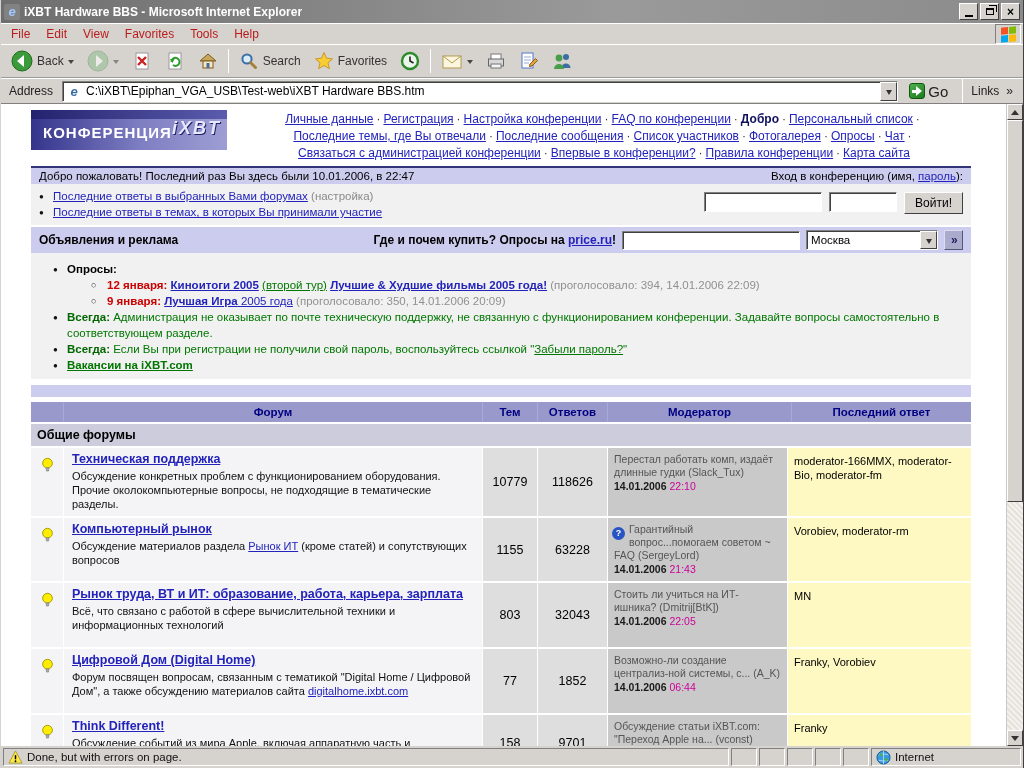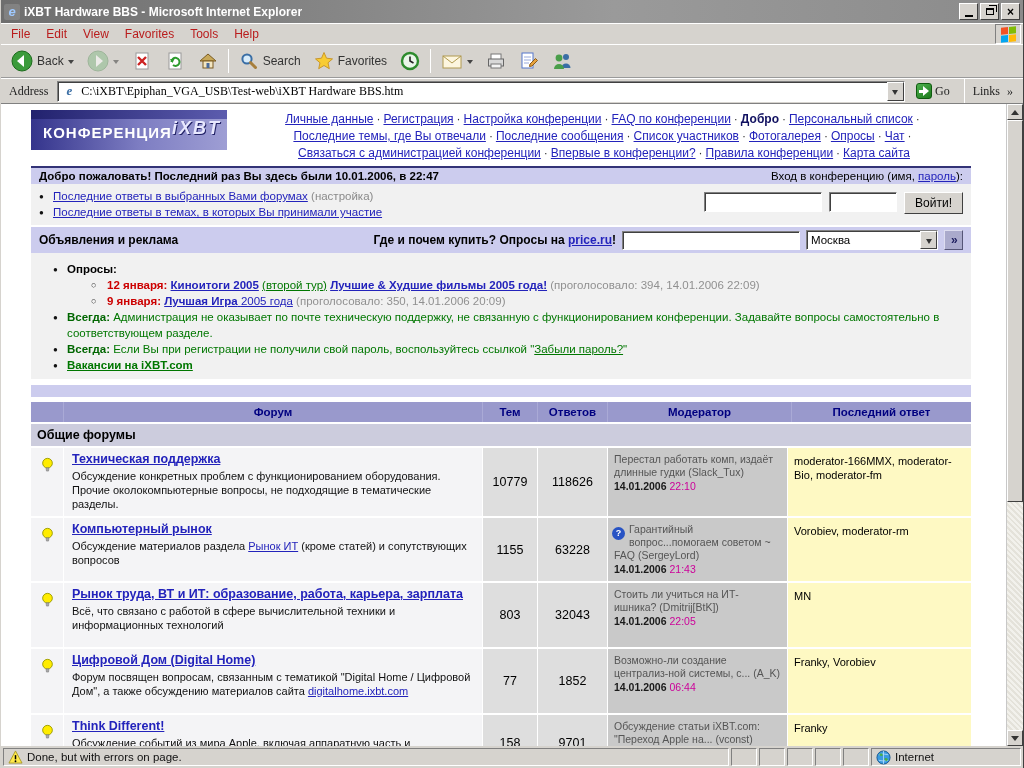--- a/index.html
+++ b/index.html
@@ -27,29 +27,29 @@
   .flag i{display:block;}
   
   .toolbar{height:34px;display:flex;align-items:center;padding:0 4px;border-top:1px solid #fff;
     border-bottom:1px solid #9a9a9a;flex:0 0 auto;gap:1px;}
   .tbtn{display:flex;align-items:center;gap:4px;padding:3px 6px;font-size:12px;color:#333;}
   .tbtn svg{display:block;}
   .caret{width:0;height:0;border:3px solid transparent;border-top:4px solid #444;margin-top:4px;}
   .tsep{width:1px;height:24px;background:#9a9a9a;border-right:1px solid #fff;margin:0 3px;}
   .dim{opacity:.55;}
   
-  .addressbar{height:25px;display:flex;align-items:center;padding:0 4px;border-top:1px solid #fff;flex:0 0 auto;gap:5px;font-family:Liberation Serif, serif;}
+  .addressbar{height:25px;display:flex;align-items:center;padding:0 4px;border-top:1px solid #fff;flex:0 0 auto;gap:5px;}
   .addr-label{font-size:12px;color:#222;padding:0 4px;}
   .addr-field{flex:1;height:21px;background:#fff;border:1px solid;border-color:#808080 #fff #fff #808080;
     box-shadow:inset 1px 1px 0 #404040;display:flex;align-items:center;gap:4px;padding:0 0 0 3px;}
   .addr-field .ie-e{color:#3a6ea5;background:transparent;}
   .addr-text{font-size:12px;color:#000;flex:1;white-space:nowrap;overflow:hidden;}
   .addr-drop{width:17px;height:19px;background:#d6d3ce;border:1px solid;border-color:#fff #404040 #404040 #fff;
     display:flex;align-items:center;justify-content:center;}
-  .go-btn{display:flex;align-items:center;gap:3px;font-size:12px;color:#222;padding:1px 6px;}
+  .go-btn{display:flex;align-items:center;gap:3px;font-size:15px;color:#222;padding:1px 6px;}
   .go-ico{width:16px;height:16px;background:linear-gradient(145deg,#4db04d,#1c7a1c);border-radius:3px;position:relative;border:1px solid #0f5a0f;}
   .go-ico::before{content:"";position:absolute;left:2px;top:6px;width:4px;height:3px;background:#fff;}
   .go-ico::after{content:"";position:absolute;left:6px;top:2px;border:5px solid transparent;border-left:6px solid #fff;}
   .links-label{font-size:12px;color:#222;}
   .chev{font-size:12px;color:#222;padding:0 6px 0 2px;}
   
   .viewport{flex:1 1 auto;display:flex;background:#fff;overflow:hidden;border-top:1px solid #808080;}
   .pagearea{flex:1;overflow:hidden;background:#fff;}
   .inner{width:940px;margin:6px 0 0 30px;font-size:11px;color:#000;}
   a{color:#2323bb;text-decoration:underline;cursor:pointer;}
@@ -59,21 +59,21 @@
   .logo-top{position:absolute;left:0;top:0;width:100%;height:9px;background:linear-gradient(90deg,#22226e,#5c5cae);}
   .logo-text{position:absolute;left:12px;top:14px;color:#fff;font-weight:bold;font-size:15px;letter-spacing:1px;}
   .logo-ixbt{position:absolute;right:6px;top:8px;color:#e8e8ff;font-weight:bold;font-style:italic;font-size:18px;
     text-shadow:1px 1px 0 #222266;letter-spacing:2px;}
   .nav{flex:1;text-align:center;font-size:12px;line-height:17px;padding-top:1px;}
   .nav .sep{margin:0 3px;color:#333;}
   .nav .now{font-weight:bold;color:#101060;text-decoration:none;}
   
   .welcomebar{margin-top:4px;background:#ccccee;border-top:2px solid #333377;display:flex;align-items:center;
     padding:2px 8px;font-size:11.5px;}
-  .welcomebar .wl{flex:1;font-weight:bold;}
+  .welcomebar .wl{flex:1;}
   .login-prompt{font-size:11.5px;}
   
   .quickrow{background:#f1f1f1;display:flex;padding:4px 8px 5px 8px;}
   .bullets{flex:1;}
   .b-item{padding-left:14px;position:relative;line-height:16px;font-size:11.5px;}
   .b-item::before{content:"●";position:absolute;left:0;top:1px;font-size:8px;color:#111;}
   .b-item a{font-weight:normal;}
   .graynote{color:#8a8a8a;}
   .loginbox{display:flex;align-items:flex-start;gap:7px;padding-top:4px;}
   .tin{height:20px;border:1px solid;border-color:#808080 #fff #fff #808080;box-shadow:inset 1px 1px 0 #404040;

